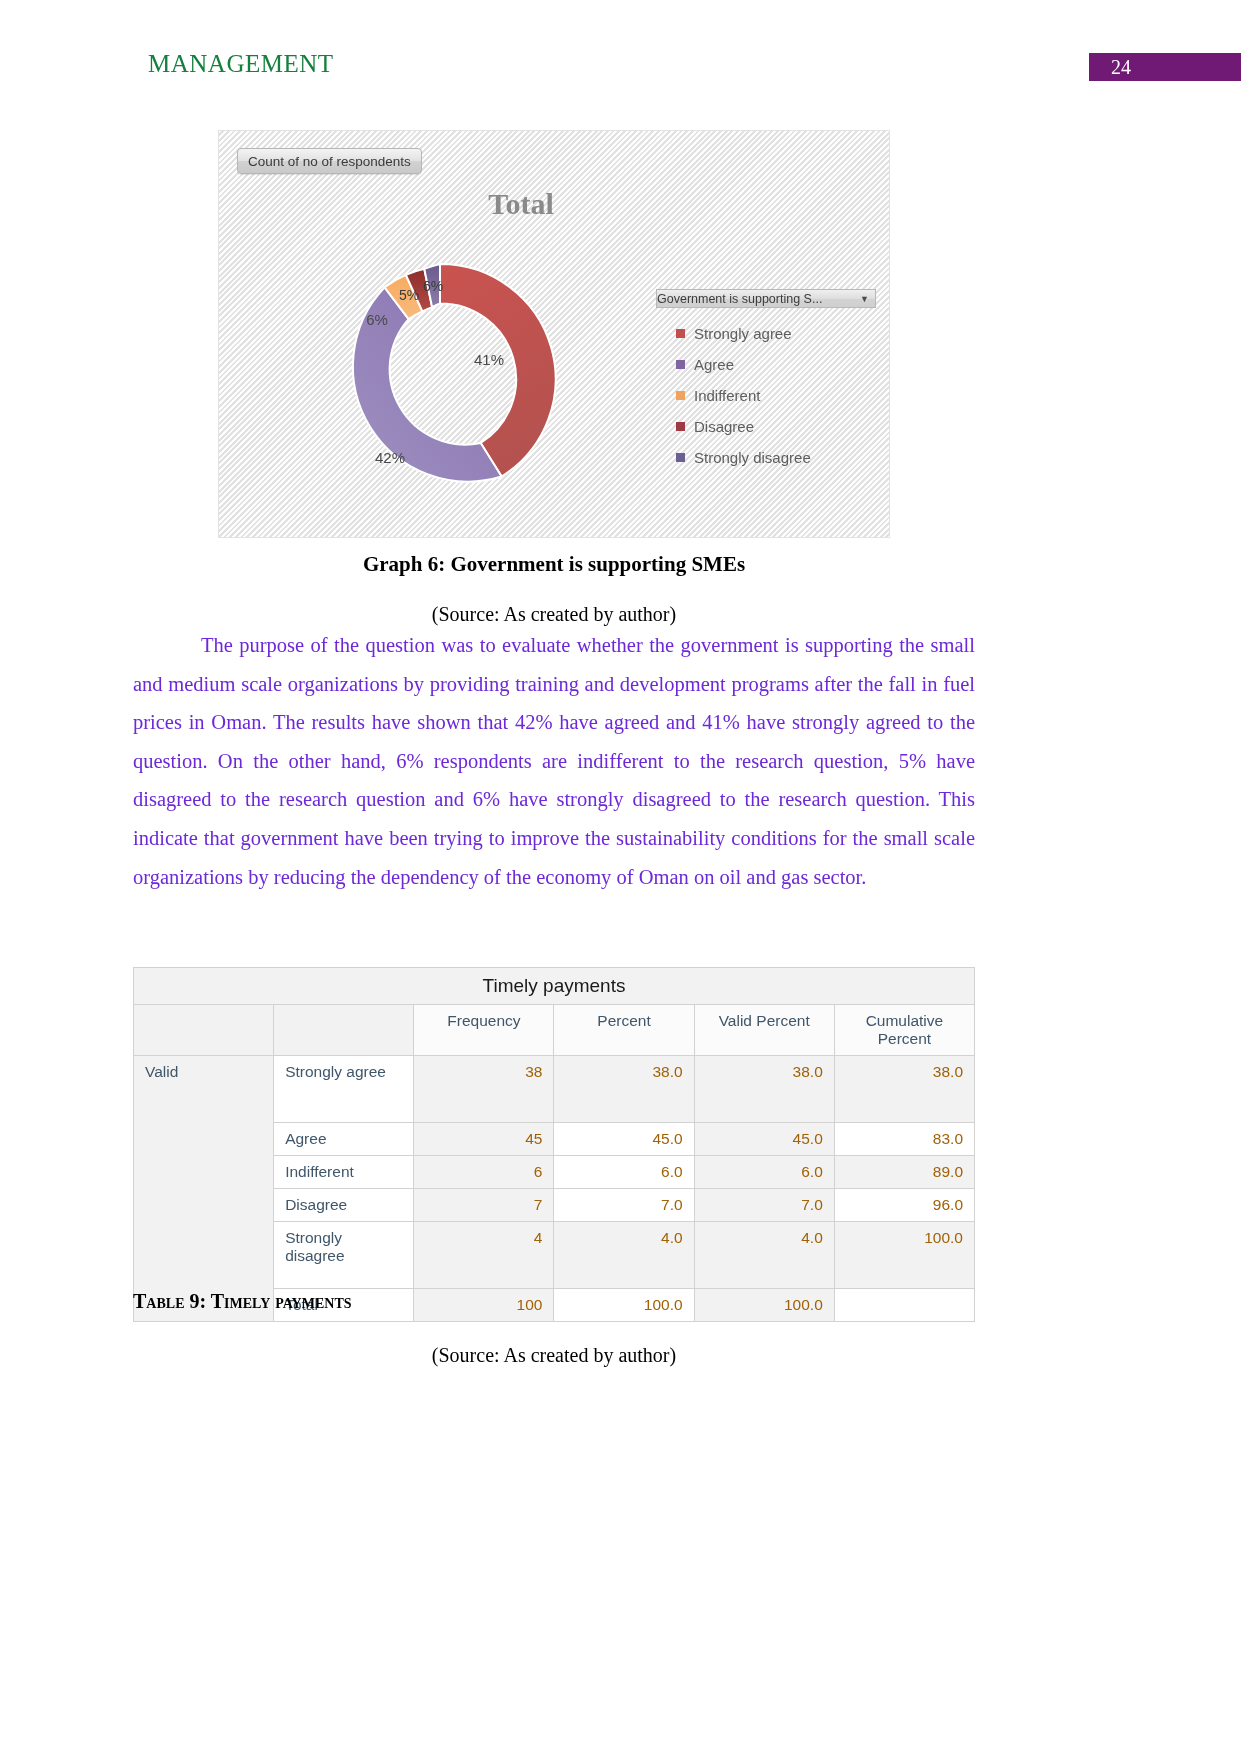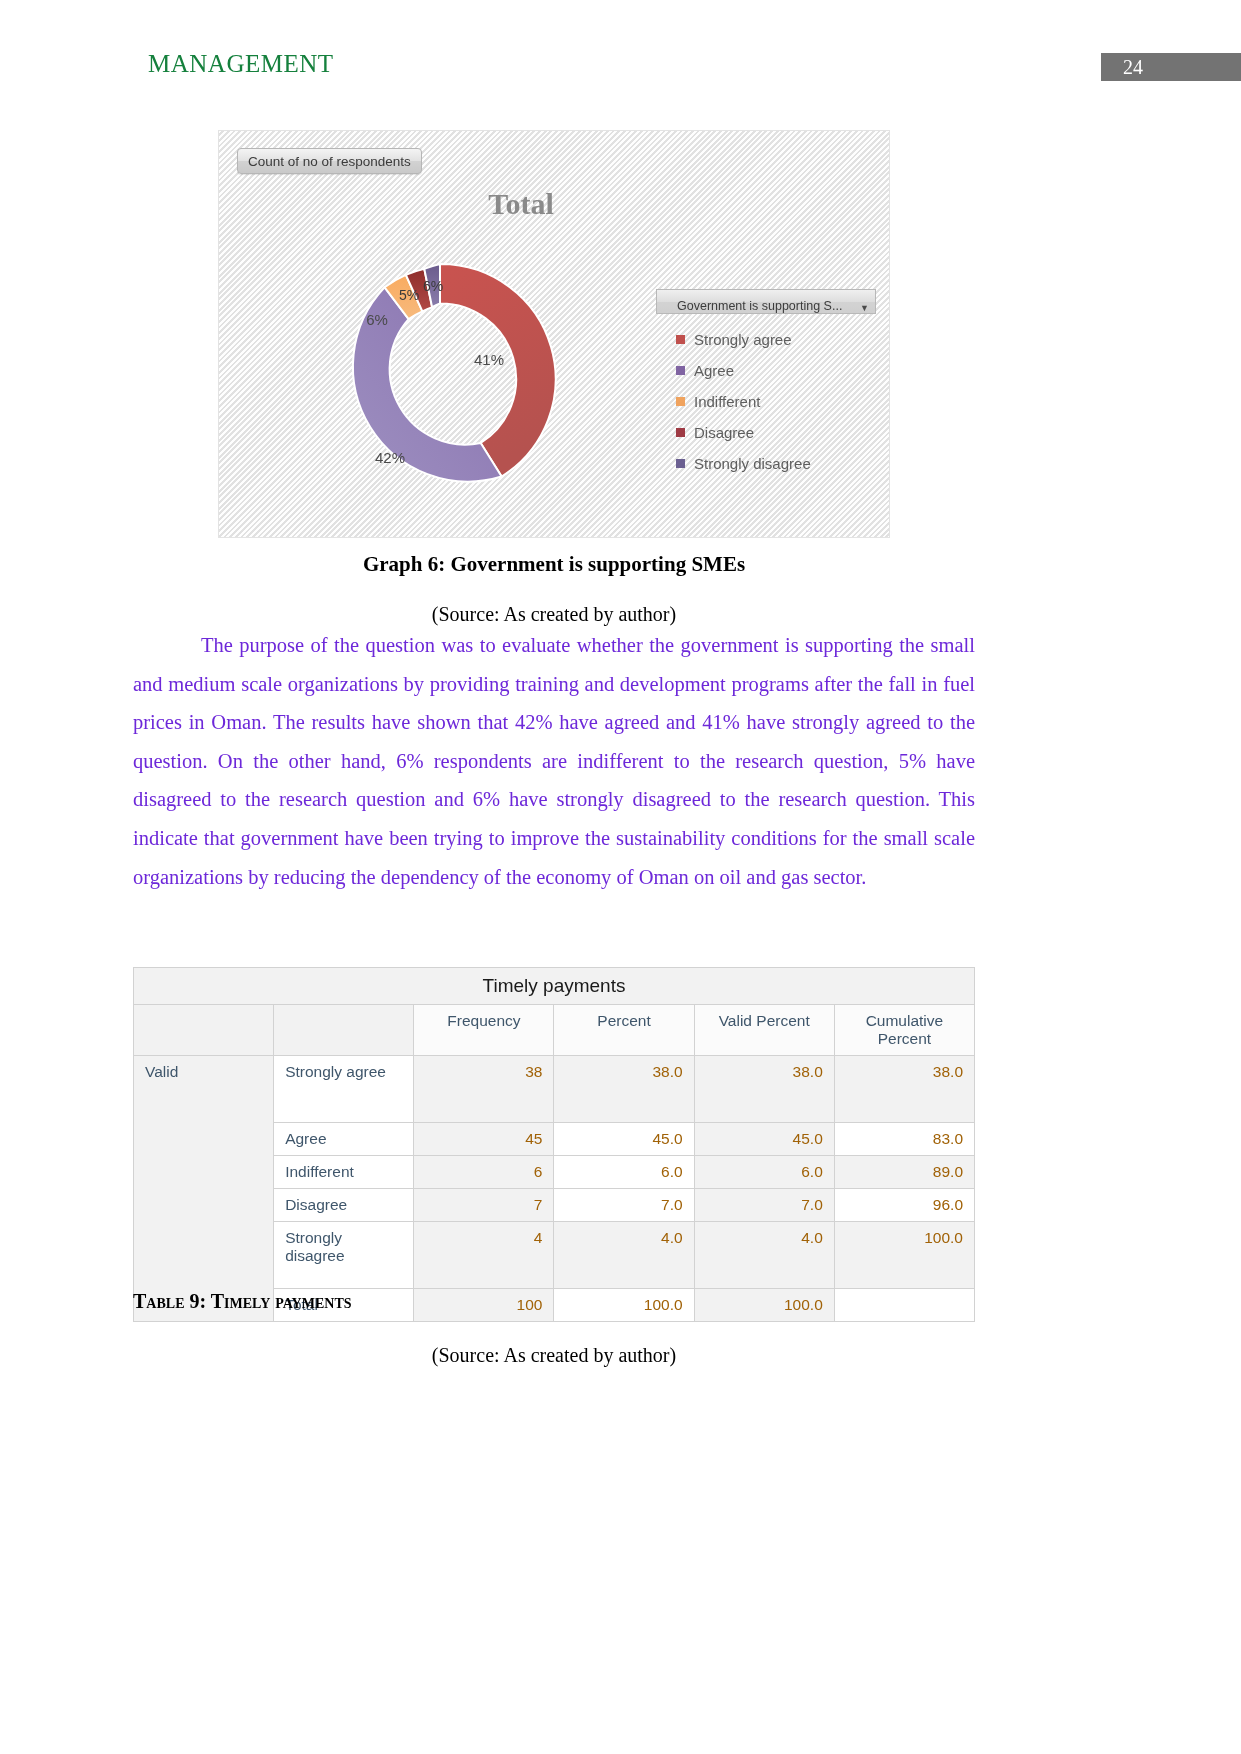--- a/index.html
+++ b/index.html
@@ -30,23 +30,23 @@
     font-family: "Liberation Serif", "DejaVu Serif", serif;
     font-size: 25px;
     letter-spacing: 0.5px;
     color: #15803d;
     white-space: nowrap;
   }
   .page-number-badge {
     position: absolute;
     right: 0;
     top: 53px;
-    width: 140px;
+    width: 152px;
     height: 28px;
-    background: #737373;
+    background: #701a75;
   }
   .page-number-badge span {
     position: absolute;
     left: 22px;
     top: 3px;
     font-family: "Liberation Serif", "DejaVu Serif", serif;
     font-size: 20px;
     color: #ffffff;
   }
 
@@ -120,25 +120,25 @@
   }
 
   
   .legend-box {
     position: absolute;
     left: 437px;
     top: 158px;
     width: 220px;
   }
   .legend-filter {
-    height: 25px;
+    height: 19px;
     display: flex;
-    align-items: flex-end;
+    align-items: center;
     justify-content: space-between;
-    padding: 0 6px 0 20px;
+    padding: 0 6px 0 0;
     box-sizing: border-box;
     background: linear-gradient(to bottom, #efefef 0%, #dedede 50%, #d3d3d3 51%, #cfcfcf 100%);
     border: 1px solid #b8b8b8;
     font-family: "Liberation Sans", "DejaVu Sans", sans-serif;
     font-size: 12.5px;
     color: #3c3c3c;
     white-space: nowrap;
   }
   .legend-filter .caret {
     font-size: 9px;

